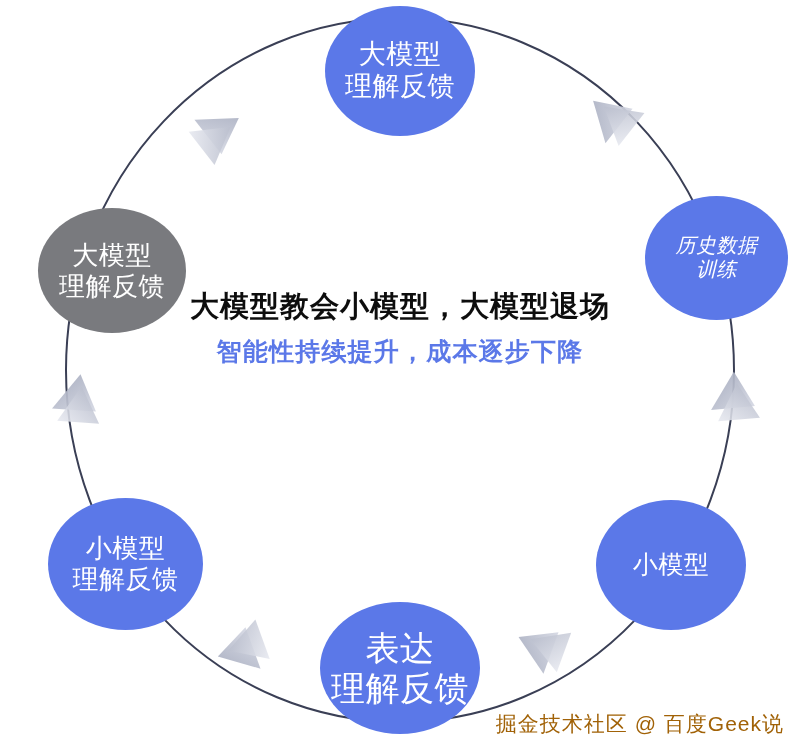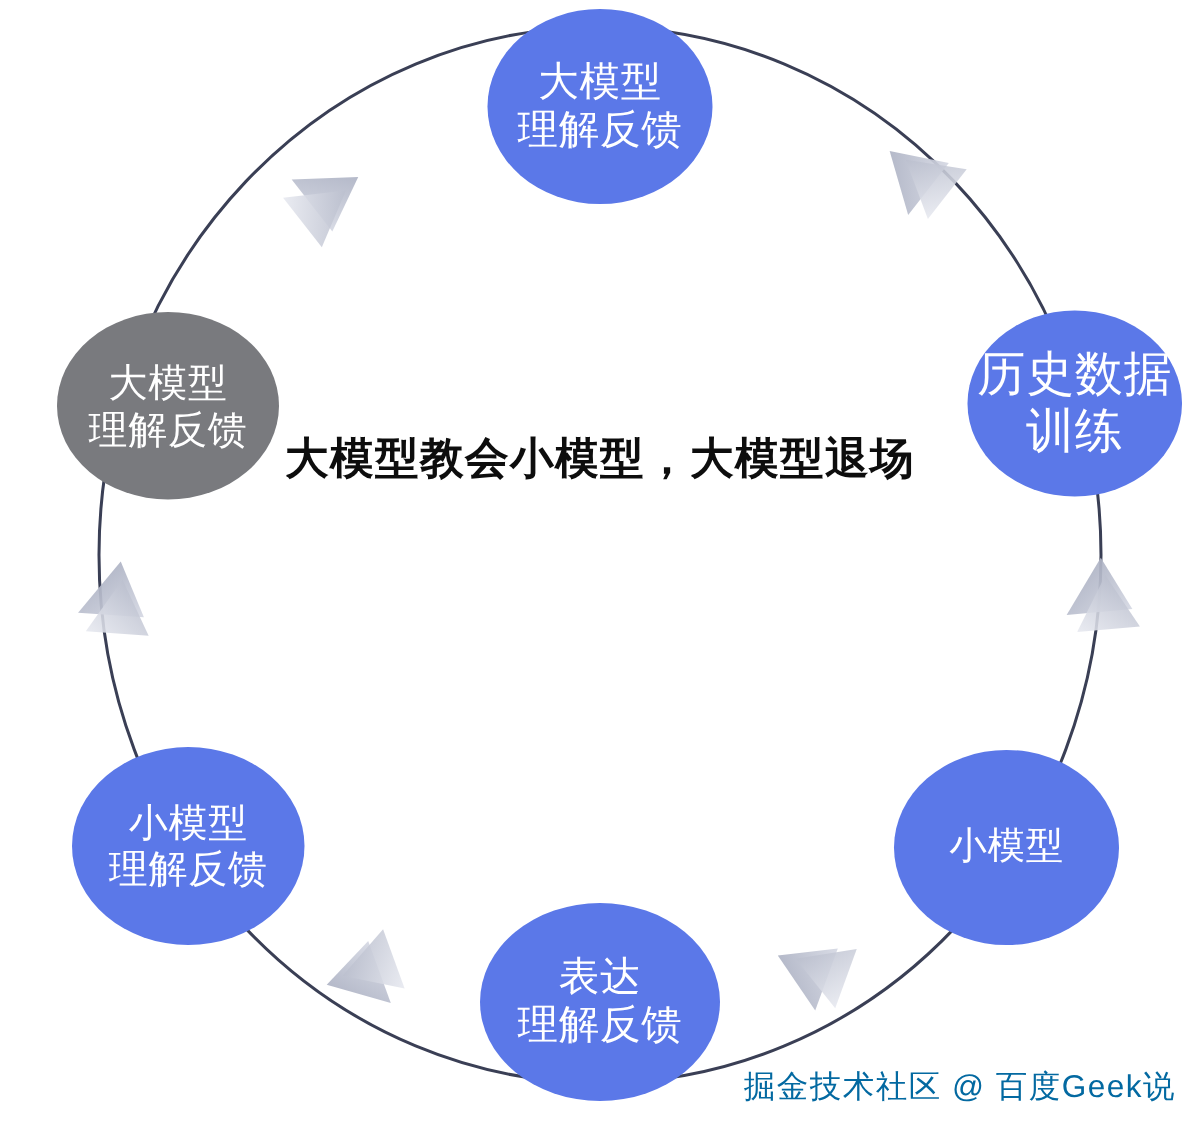--- a/index.html
+++ b/index.html
@@ -47,23 +47,23 @@
   .node .ln {
     display: block;
     white-space: nowrap;
   }
 
   .node-blue { background: #5b78e8; }
   .node-gray { background: #797a7e; }
 
   
   #node-top        { left: 325px; top: 6px;   width: 150px; height: 130px; font-size: 27px; }
-  #node-right-up   { left: 645px; top: 207px; width: 143px; height: 124px; font-size: 32px; }
+  #node-right-up   { left: 645px; top: 196px; width: 143px; height: 124px; font-size: 20px; font-style: italic; }
   #node-right-down { left: 596px; top: 500px; width: 150px; height: 130px; font-size: 25px; }
-  #node-bottom     { left: 320px; top: 602px; width: 160px; height: 132px; font-size: 27px; }
+  #node-bottom     { left: 320px; top: 602px; width: 160px; height: 132px; font-size: 34px; }
   #node-left-down  { left: 48px;  top: 498px; width: 155px; height: 132px; font-size: 26px; }
   #node-left-up    { left: 38px;  top: 208px; width: 148px; height: 125px; font-size: 26px; }
 
   
   #center-block {
     position: absolute;
     left: 0;
     top: 288px;
     width: 800px;
     text-align: center;
@@ -84,21 +84,21 @@
     letter-spacing: 1.2px;
     line-height: 1.25;
     white-space: nowrap;
   }
 
   #watermark {
     position: absolute;
     right: 16px;
     bottom: 10px;
     font-size: 21px;
-    color: #0369a1;
+    color: #a16207;
     letter-spacing: 1px;
     white-space: nowrap;
   }
 </style>
 </head>
 <body>
 
 <div id="stage">
 
   <svg id="ring-svg" viewBox="0 0 800 748" xmlns="http://www.w3.org/2000/svg">
@@ -170,17 +170,18 @@
     <span class="ln">理解反馈</span>
   </div>
 
   <div class="node node-gray" id="node-left-up">
     <span class="ln">大模型</span>
     <span class="ln">理解反馈</span>
   </div>
 
   <div id="center-block">
     <div id="caption-main">大模型教会小模型，大模型退场</div>
+    <div id="caption-sub">智能性持续提升，成本逐步下降</div>
   </div>
 
   <div id="watermark">掘金技术社区 @ 百度Geek说</div>
 
 </div>
 
 </body></html>

